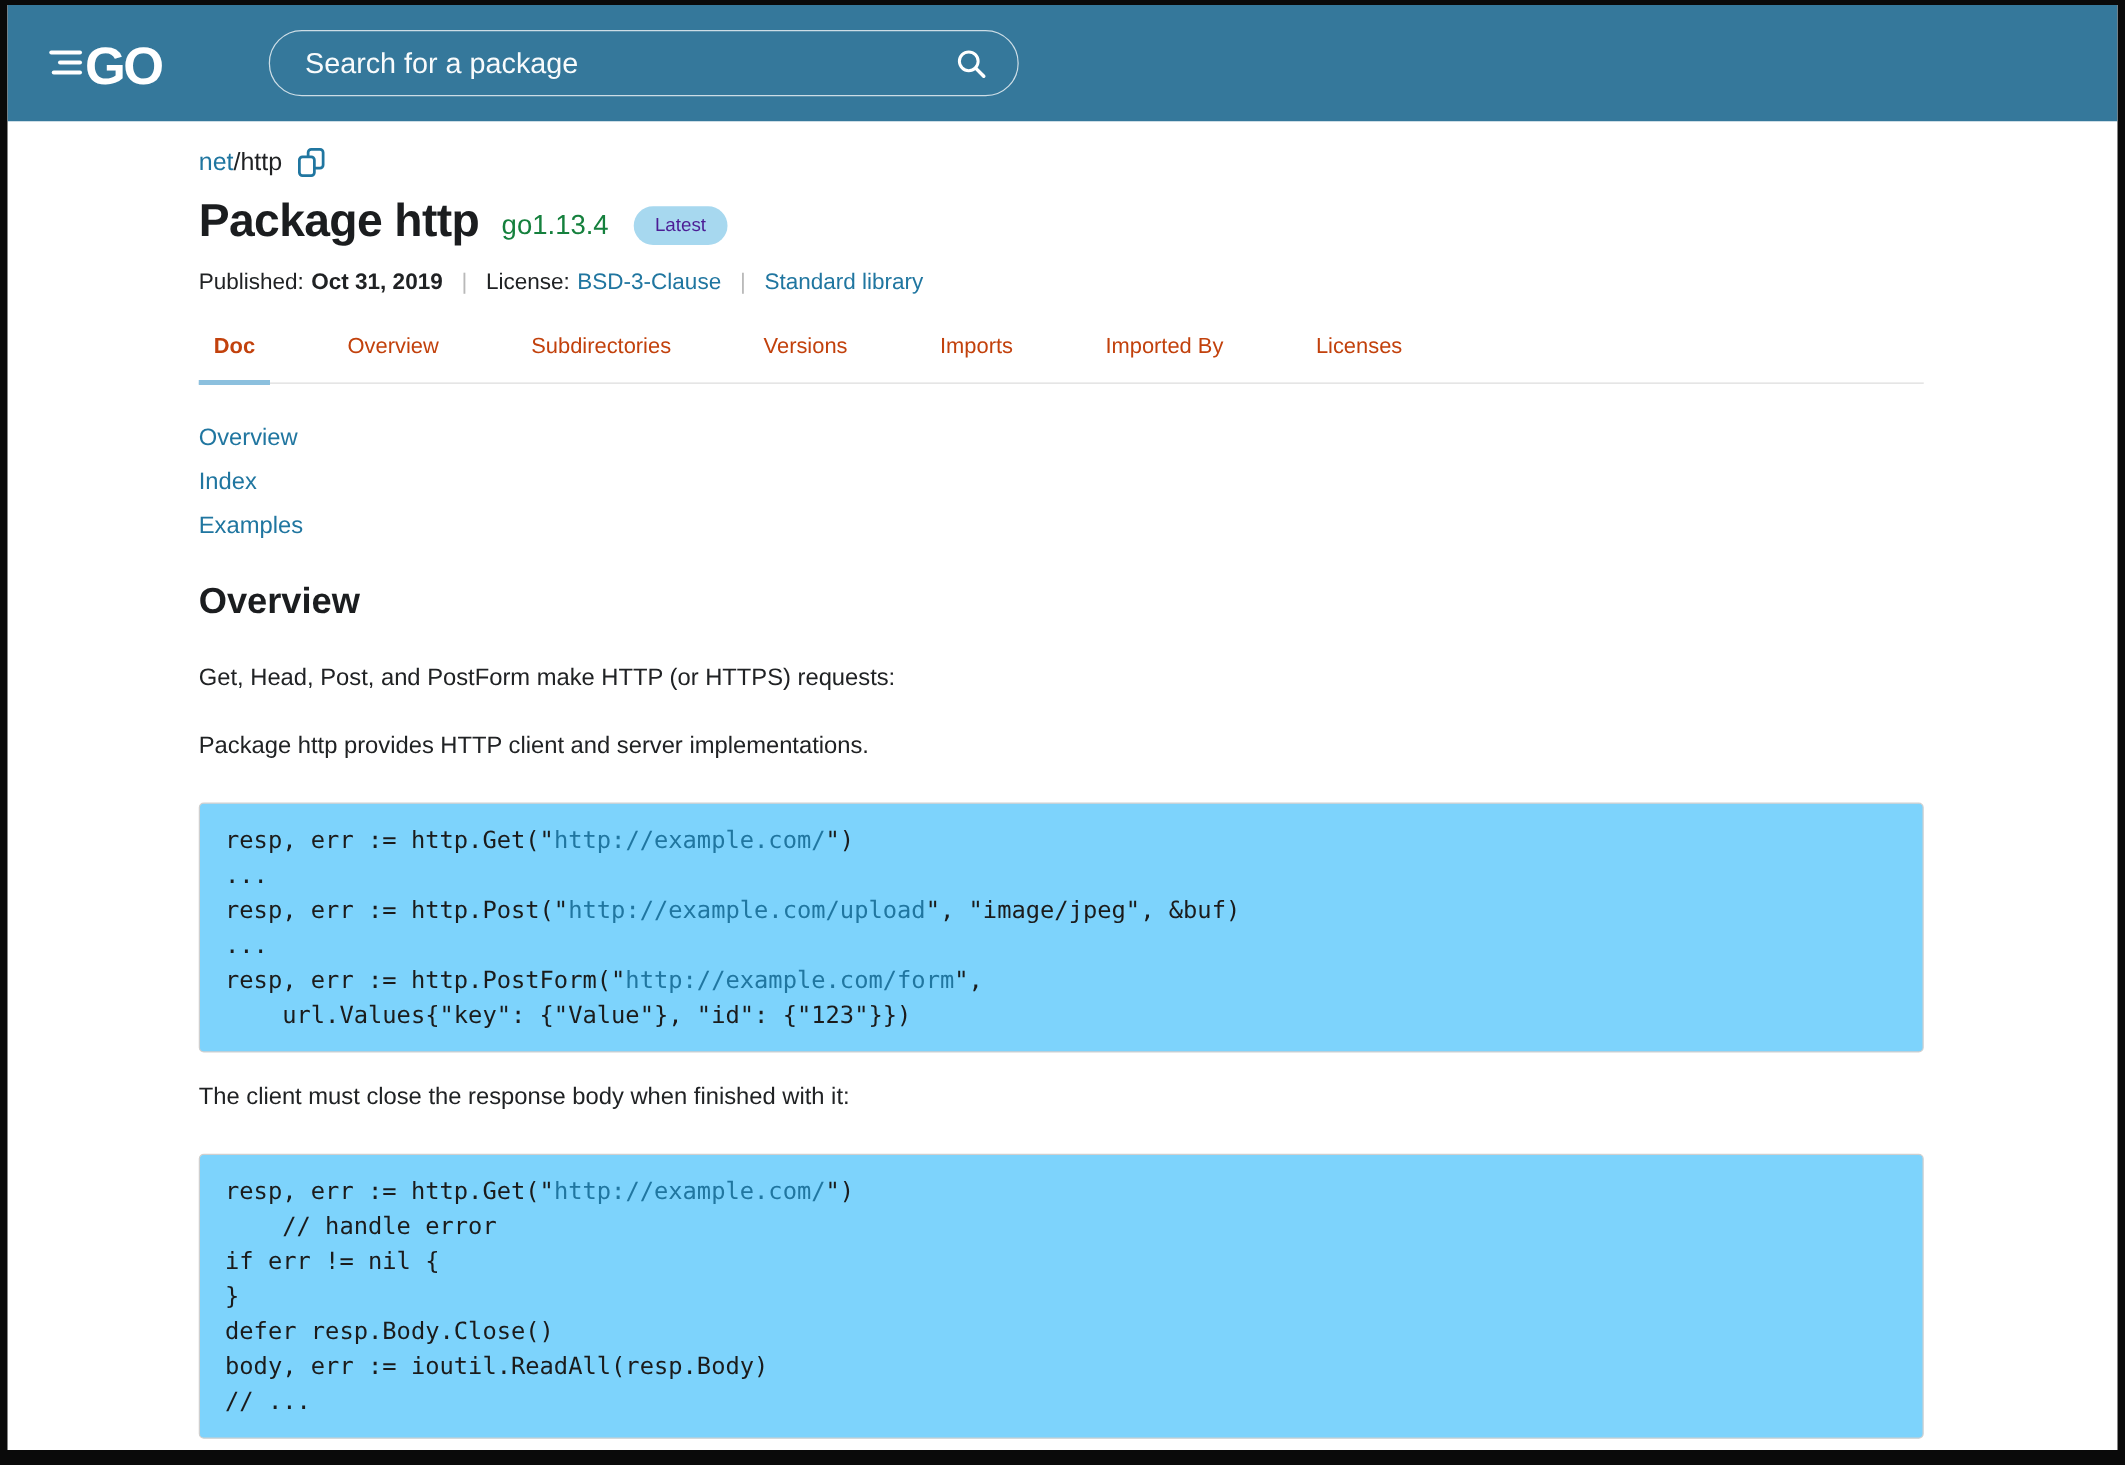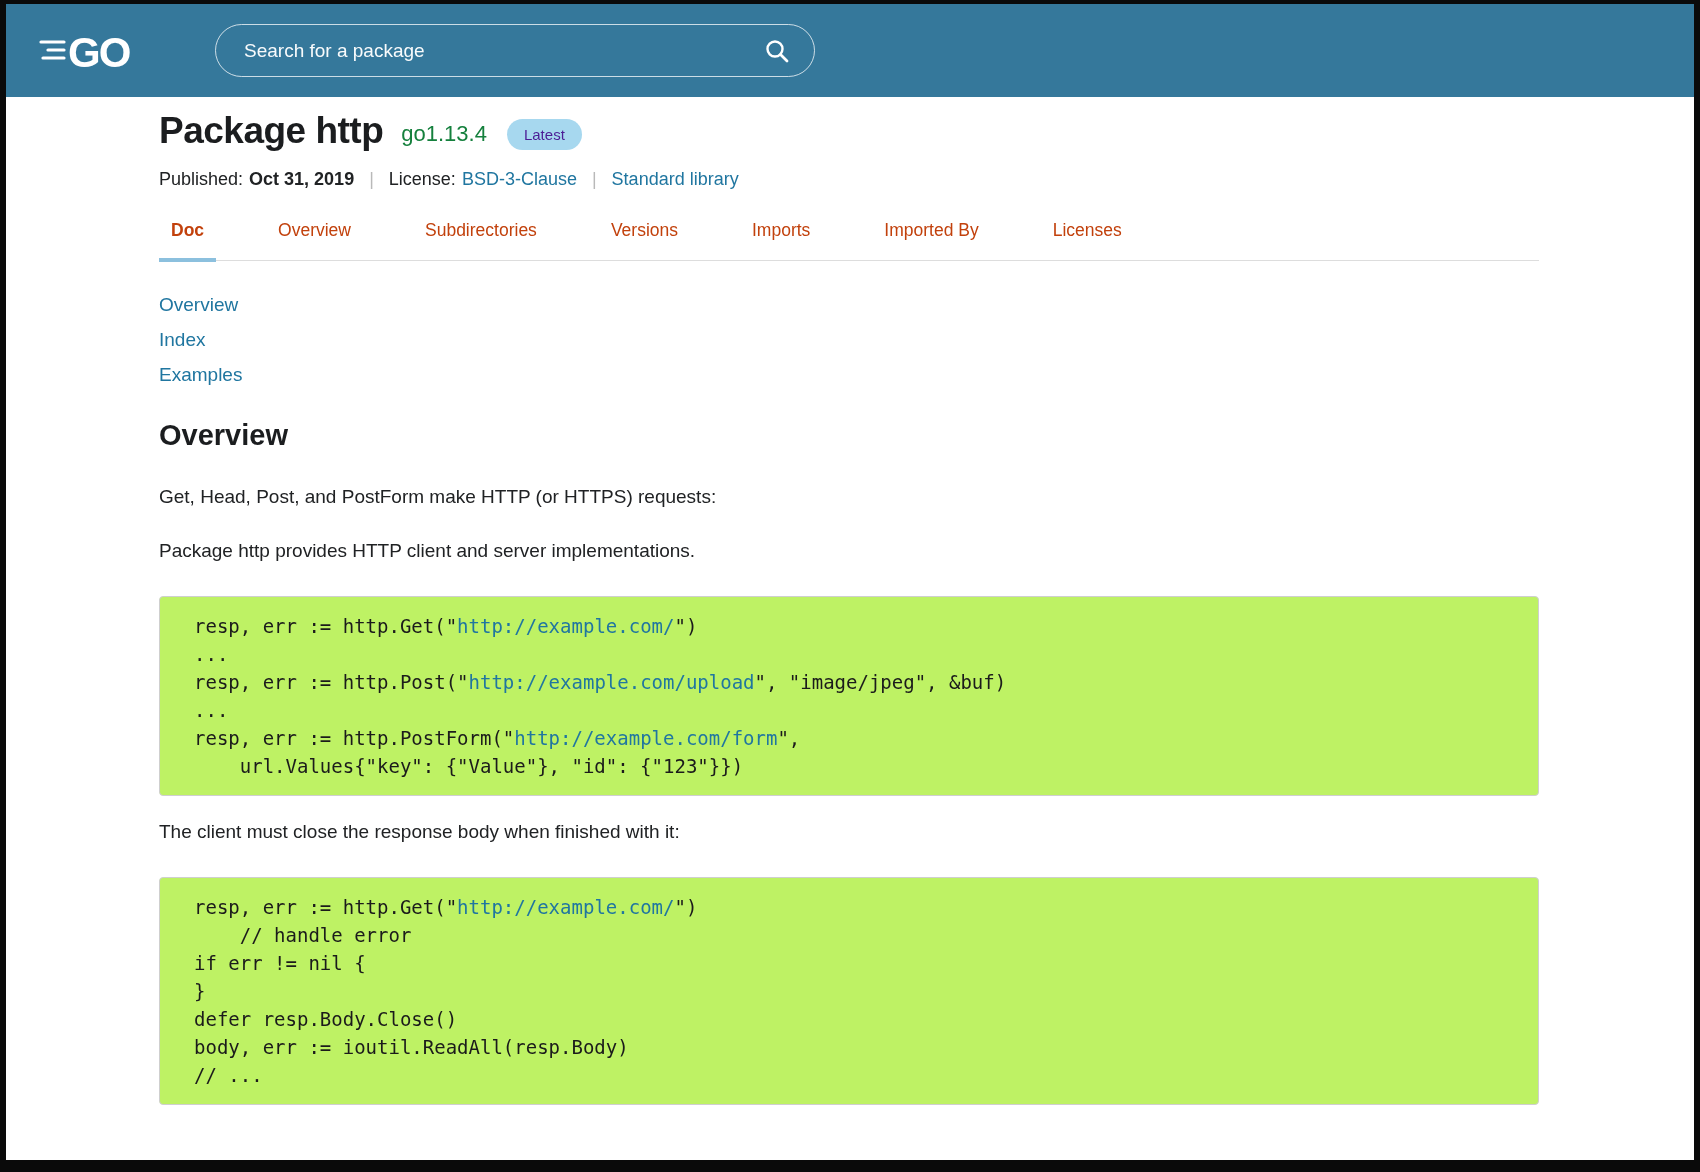--- a/index.html
+++ b/index.html
@@ -15,21 +15,21 @@
   
   .header { position:relative; height:93px; background:#35789b; }
   .logo { position:absolute; left:32px; top:25px; width:120px; height:44px; cursor:pointer; }
   .searchbox {
     position:absolute; left:209px; top:20px; width:600px; height:53px;
     border:1px solid rgba(255,255,255,0.75); border-radius:28px;
     display:flex; align-items:center;
   }
   .searchbox input {
     flex:1; height:100%; background:transparent; border:none; outline:none;
-    color:#ffffff; font-size:19px; padding:0 10px 0 28px;
+    color:#ffffff; font-size:23px; padding:0 10px 0 28px;
     font-family:"Liberation Sans","DejaVu Sans",sans-serif;
   }
   .searchbox input::placeholder { color:rgba(255,255,255,0.97); opacity:1; }
   .search-btn { background:none; border:none; cursor:pointer; padding:0 24px 0 6px; display:flex; align-items:center; }
   .nav { position:absolute; left:868px; right:82px; top:0; bottom:0; display:flex; justify-content:space-between; }
   .nav-item {
     position:relative; height:100%; display:flex; align-items:center;
     color:#ffffff; font-size:19px; text-decoration:none; cursor:pointer;
   }
   .nav-item.active { font-weight:700; }
@@ -65,22 +65,22 @@
   .jump-links { margin-top:26px; }
   .jump-links a { display:block; color:#2076a0; font-size:19px; line-height:35px; text-decoration:none; cursor:pointer; width:max-content; }
 
   .doc-h2 { margin-top:26px; font-size:29px; line-height:34px; font-weight:700; color:#1b1d1f; }
   .doc-p { font-size:19px; line-height:24px; color:#202224; }
   .p1 { margin-top:30px; }
   .p2 { margin-top:33px; }
   .p3 { margin-top:24px; }
 
   .codeblock {
-    margin-top:33px; background:#bef264; border:1px solid #cfcfcf; border-radius:4px;
-    padding:15px 34px;
+    margin-top:33px; background:#7dd3fc; border:1px solid #cfcfcf; border-radius:4px;
+    padding:15px 20px;
     font-family:"DejaVu Sans Mono","Liberation Mono",monospace;
     font-size:19px; line-height:28px; color:#1b1b1b;
   }
   .code-line { white-space:pre; }
   .code-line .url { color:#2076a0; }
 </style>
 </head>
 <body>
 
 <div class="page">
@@ -102,20 +102,31 @@
           <circle cx="11" cy="11" r="7.5" fill="none" stroke="#ffffff" stroke-width="2.4"></circle>
           <line x1="16.5" y1="16.5" x2="23" y2="23" stroke="#ffffff" stroke-width="2.8" stroke-linecap="round"></line>
         </svg>
       </button>
     </div>
 
   </div>
 
   <div class="content">
 
+    <div class="breadcrumb">
+      <a>net</a>
+        <span>/</span>
+        <span>http</span>
+      <button class="crumb-copy">
+        <svg width="23" height="25" viewBox="0 0 23 25">
+          <rect x="8.5" y="1.5" width="12" height="15" rx="2.5" fill="none" stroke="#2076a0" stroke-width="2.2"></rect>
+          <rect x="1.5" y="7.5" width="12" height="15" rx="2.5" fill="#ffffff" stroke="#2076a0" stroke-width="2.2"></rect>
+        </svg>
+      </button>
+    </div>
 
     <div class="title-row">
       <h1 class="pkg-title">Package http</h1>
       <span class="pkg-version">go1.13.4</span>
       <span class="badge">Latest</span>
     </div>
 
     <div class="meta">
       <span class="lbl">Published:</span>
       <b>Oct 31, 2019</b>

